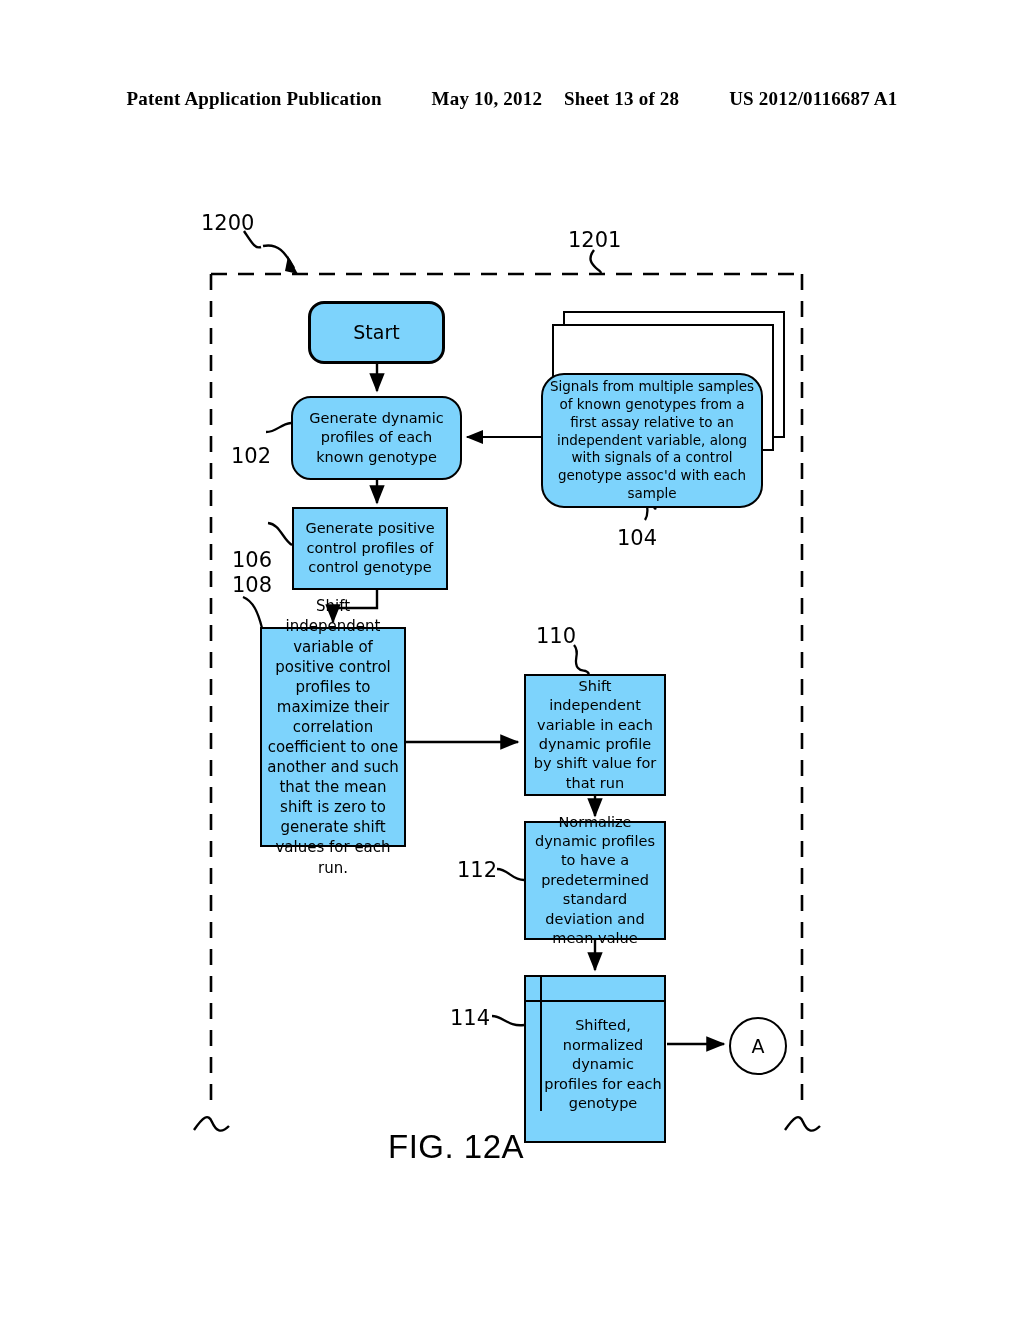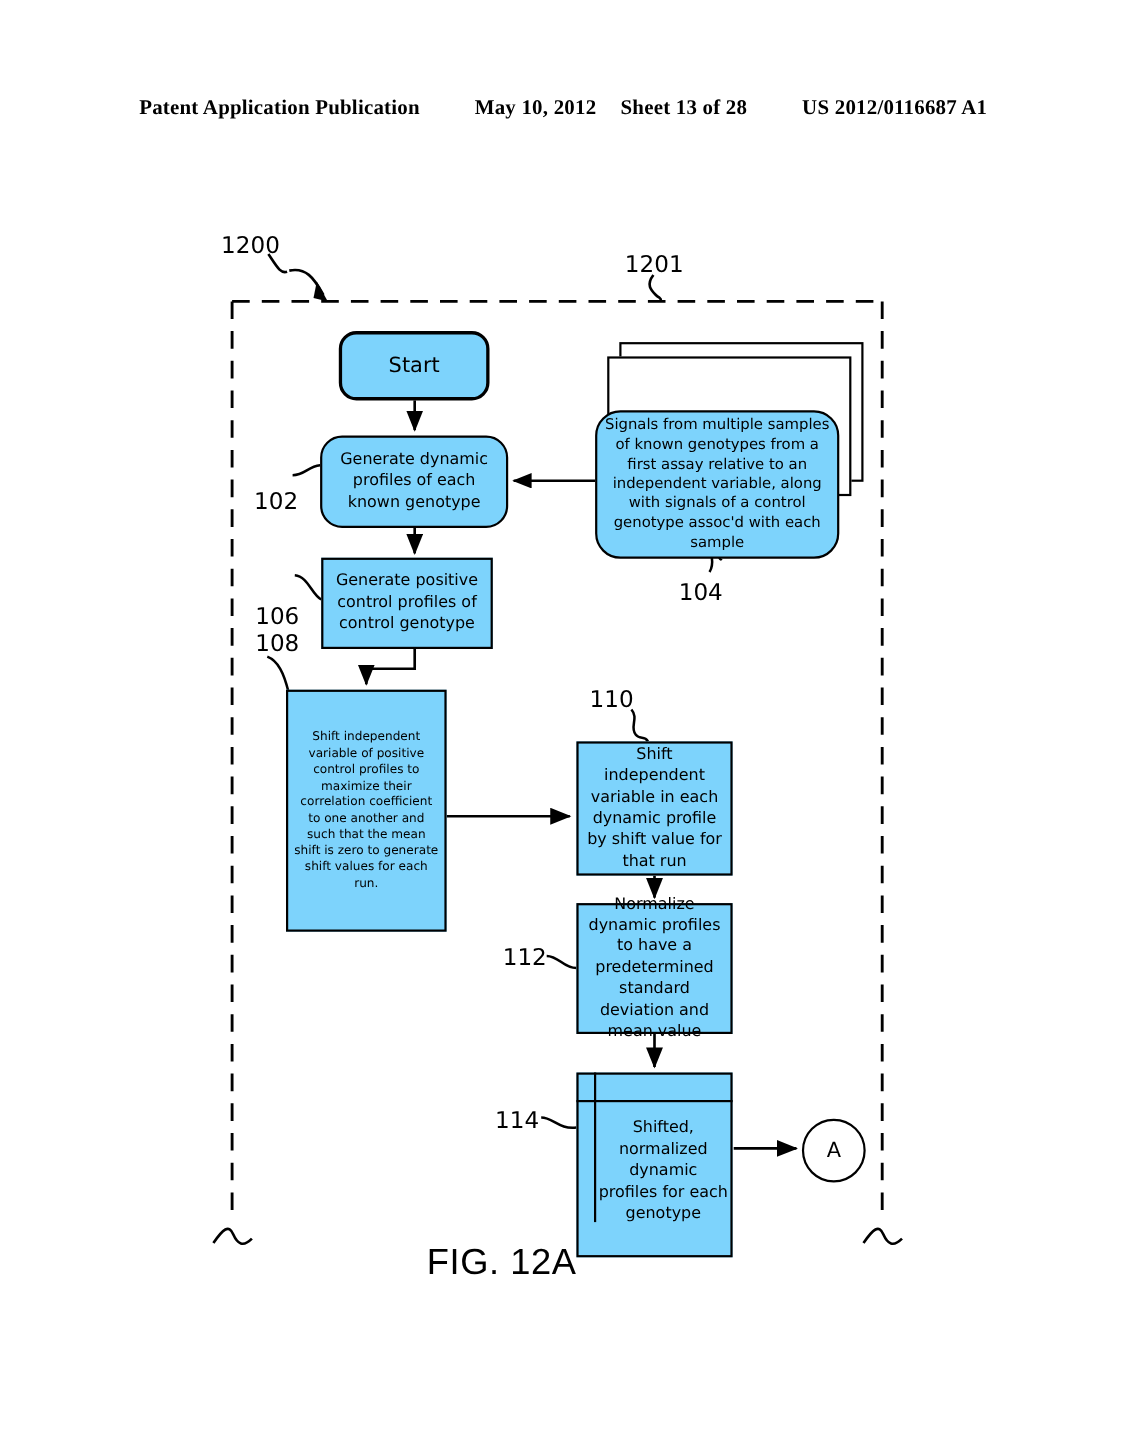--- a/index.html
+++ b/index.html
@@ -68,21 +68,21 @@
 
   #start-node {
     left: 308px; top: 301px; width: 137px; height: 63px;
     border-radius: 16px;
     border-width: 3px;
     font-size: 19px;
   }
 
   #node-102 { left: 291px; top: 396px; width: 171px; height: 84px; font-size: 14.5px; border-radius: 20px; }
   #node-106 { left: 292px; top: 507px; width: 156px; height: 83px; font-size: 14.5px; }
-  #node-108 { left: 260px; top: 627px; width: 146px; height: 220px; font-size: 11px; }
+  #node-108 { left: 260px; top: 627px; width: 146px; height: 220px; font-size: 15px; }
   #node-110 { left: 524px; top: 674px; width: 142px; height: 122px; font-size: 14.5px; align-items: center; }
   #node-112 { left: 524px; top: 821px; width: 142px; height: 119px; font-size: 14.5px; }
 
   
   #node-114 {
     left: 524px; top: 975px; width: 142px; height: 168px;
     font-size: 14.5px;
     align-items: center;
     justify-content: flex-start;
     padding-left: 18px;

